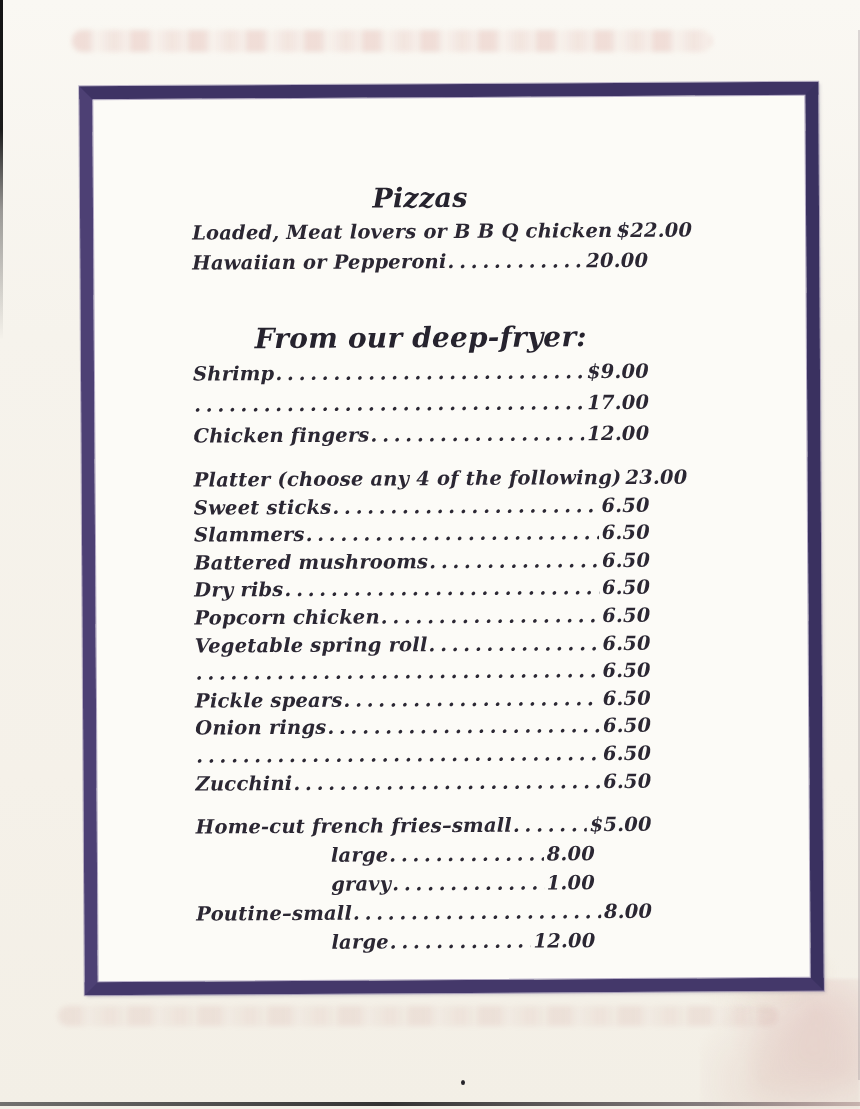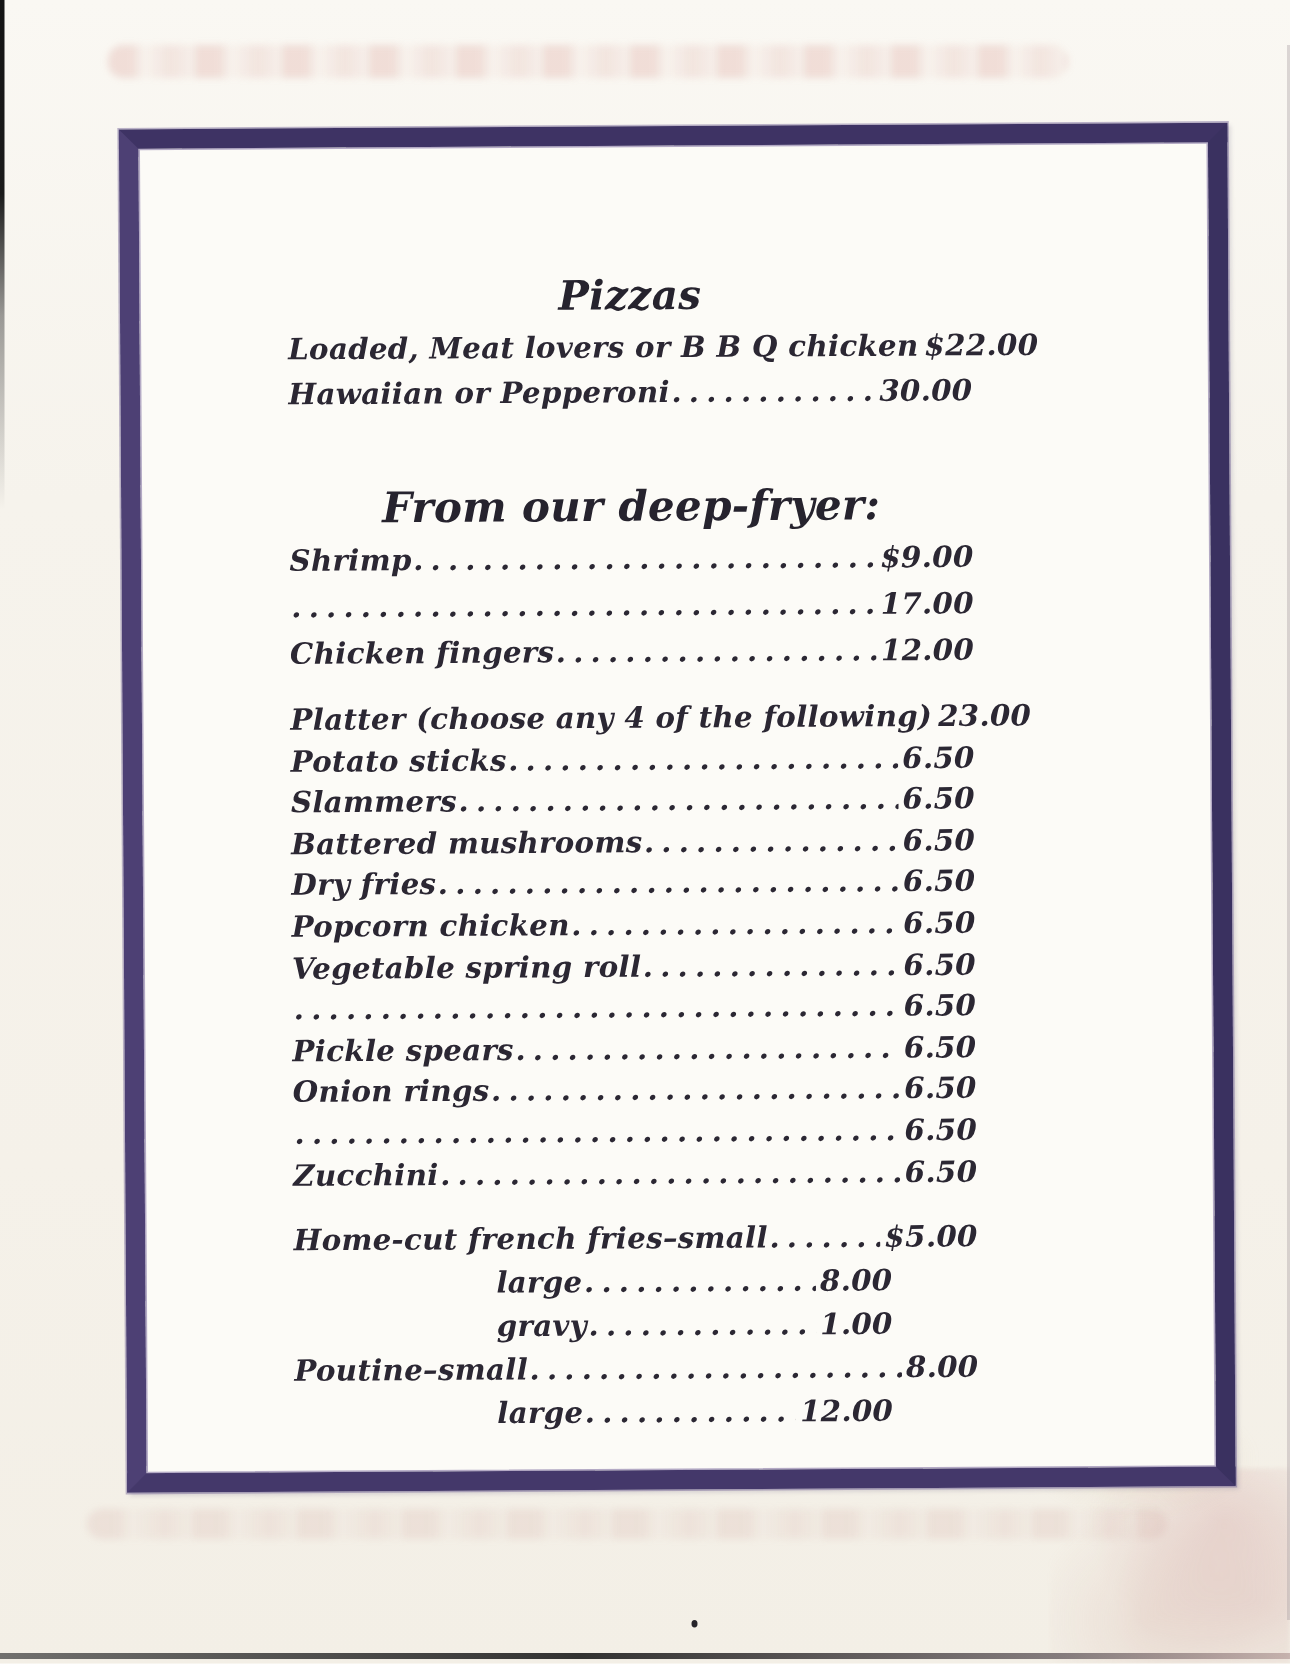--- a/index.html
+++ b/index.html
@@ -142,21 +142,21 @@
       <div class="heading">Pizzas</div>
       <div class="rows">
           <div class="row">
             <span class="nm">Loaded, Meat lovers or B B Q chicken</span>
             <span class="leader"></span>
             <span class="pr">$22.00</span>
           </div>
           <div class="row">
             <span class="nm">Hawaiian or Pepperoni</span>
             <span class="leader"></span>
-            <span class="pr">30.00</span>
+            <span class="pr">20.00</span>
           </div>
         </div>
     </div>
 
     <div id="sec1" class="section">
       <div class="heading">From our deep-fryer:</div>
       <div class="rows">
           <div class="row">
             <span class="nm">Shrimp</span>
             <span class="leader"></span>
@@ -175,36 +175,36 @@
     </div>
 
     <div id="sec2" class="section">
       <div class="rows">
           <div class="row">
             <span class="nm">Platter (choose any 4 of the following)</span>
             <span class="leader"></span>
             <span class="pr">23.00</span>
           </div>
           <div class="row">
-            <span class="nm">Potato sticks</span>
+            <span class="nm">Sweet sticks</span>
             <span class="leader"></span>
             <span class="pr">6.50</span>
           </div>
           <div class="row">
             <span class="nm">Slammers</span>
             <span class="leader"></span>
             <span class="pr">6.50</span>
           </div>
           <div class="row">
             <span class="nm">Battered mushrooms</span>
             <span class="leader"></span>
             <span class="pr">6.50</span>
           </div>
           <div class="row">
-            <span class="nm">Dry fries</span>
+            <span class="nm">Dry ribs</span>
             <span class="leader"></span>
             <span class="pr">6.50</span>
           </div>
           <div class="row">
             <span class="nm">Popcorn chicken</span>
             <span class="leader"></span>
             <span class="pr">6.50</span>
           </div>
           <div class="row">
             <span class="nm">Vegetable spring roll</span>

